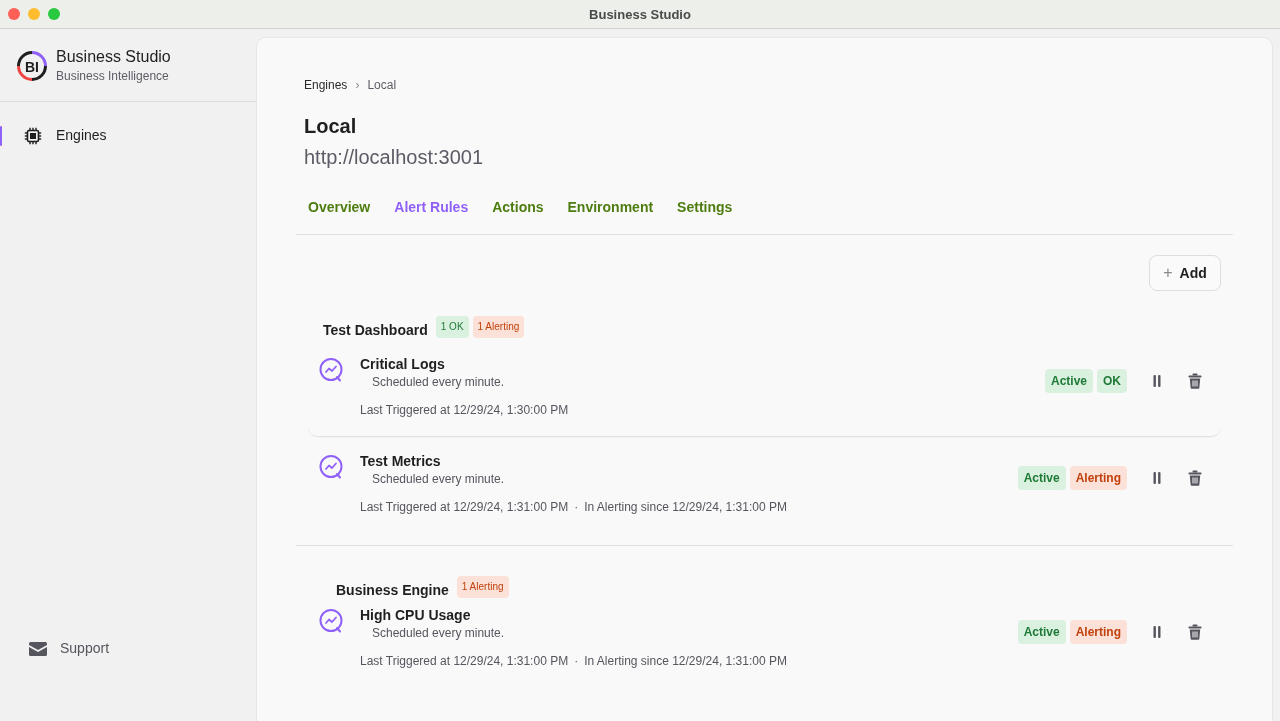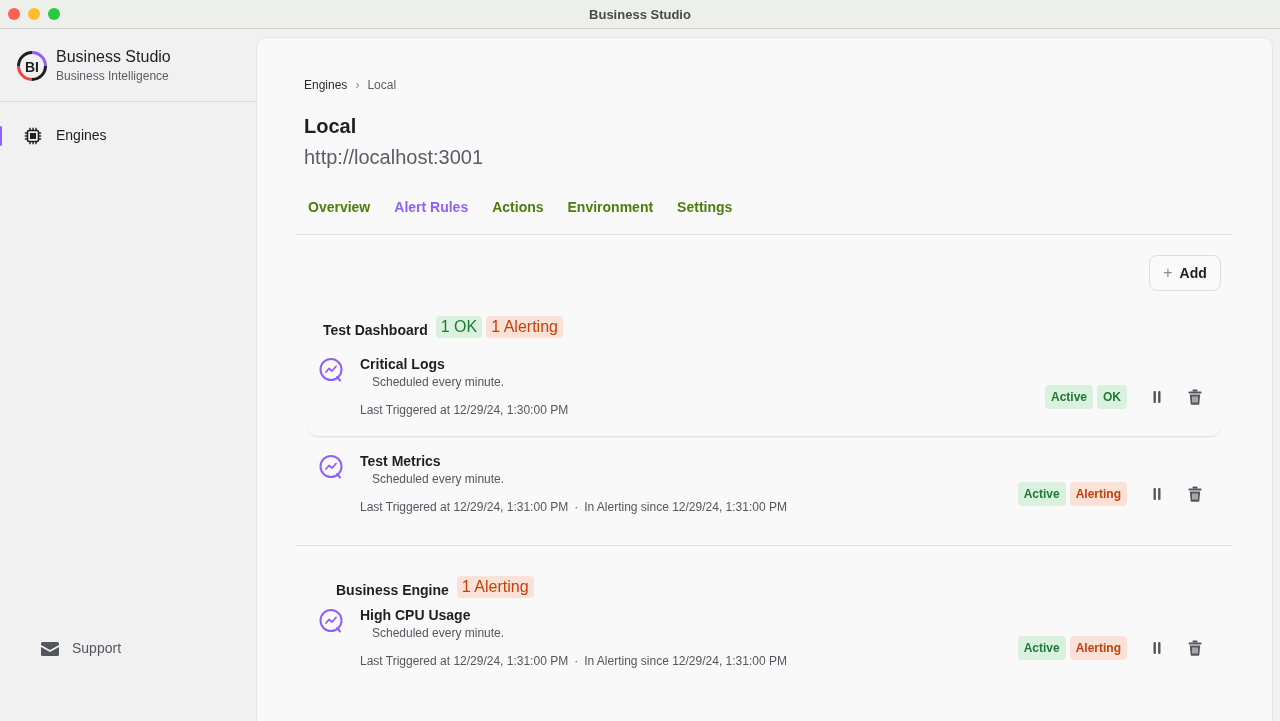--- a/index.html
+++ b/index.html
@@ -34,21 +34,21 @@
   .brand-name { font-size: 16px; color: #1f1f1f; line-height: 20px; }
   .brand-sub { font-size: 12px; color: #5c5c66; line-height: 16px; margin-top: 1px; }
   .sidebar-divider { position: absolute; left: 0; top: 71px; width: 256px; height: 1px; background: #dcdcdc; }
   .nav-item {
     position: absolute; left: 0; top: 92px; width: 256px; height: 28px;
     display: flex; align-items: center;
   }
   .nav-indicator { position: absolute; left: 0; top: 4px; width: 2px; height: 20px; background: #9061f9; border-radius: 1px; }
   .nav-icon { position: absolute; left: 24px; top: 5px; width: 18px; height: 18px; }
   .nav-label { position: absolute; left: 56px; top: 5px; font-size: 14px; color: #1f1f1f; }
-  .footer-item { position: absolute; left: 16px; width: 256px; height: 24px; }
+  .footer-item { position: absolute; left: 4px; width: 256px; height: 24px; }
   .footer-item .f-icon { position: absolute; left: 24px; top: 3px; width: 20px; height: 18px; }
   .footer-item .f-label { position: absolute; left: 56px; top: 3px; font-size: 14px; color: #55555e; }
 
   .main {
     position: absolute; left: 256px; top: 37px; width: 1017px; height: 700px;
     background: #f9f9f9;
     border: 1px solid #e6e6e6;
     border-radius: 10px;
   }
   .breadcrumb { position: absolute; left: 47px; top: 40px; font-size: 12px; display: flex; align-items: center; }
@@ -67,37 +67,37 @@
     position: absolute; left: 892px; top: 217px; width: 72px; height: 36px;
     border: 1px solid #dedede; border-radius: 8px; background: #fafafa;
     display: flex; align-items: center; justify-content: center; cursor: pointer;
   }
   .add-plus { color: #8a8a8a; font-size: 16px; margin-right: 7px; line-height: 1; }
   .add-label { font-size: 14px; font-weight: bold; color: #1f1f1f; }
 
   .group-header { position: absolute; left: 51px; display: flex; align-items: flex-end; margin-left: 15px; }
   .group-title { font-size: 14px; font-weight: bold; color: #1f1f1f; margin-right: 8px; }
   .badge {
-    font-size: 16px; padding: 4px 5px; border-radius: 4px; margin-right: 4px; line-height: 14px;
+    font-size: 10px; padding: 4px 5px; border-radius: 4px; margin-right: 4px; line-height: 14px;
     display: inline-block;
   }
   .badge-ok { background: #dbf1e0; color: #1e7a36; }
   .badge-alert { background: #fbe1d8; color: #c2410c; }
 
   .rule { position: absolute; left: 51px; width: 913px; }
   .rule.card {
     border-bottom: 1px solid #e3e3e3; border-radius: 0 0 10px 10px;
     box-shadow: 0 1px 1px rgba(0,0,0,0.03);
   }
   .rule-icon { position: absolute; left: 10px; top: 10px; width: 26px; height: 26px; }
   .rule-name { position: absolute; left: 52px; top: 9px; font-size: 14px; font-weight: bold; color: #1f1f1f; }
   .rule-sched { position: absolute; left: 64px; top: 28px; font-size: 12px; color: #55555e; }
   .rule-meta { position: absolute; left: 52px; top: 56px; font-size: 12px; color: #55555e; white-space: nowrap; }
   .rule-meta .dot { margin: 0 6px; }
-  .rule-status { position: absolute; right: 0; top: 38px; display: flex; align-items: center; }
+  .rule-status { position: absolute; right: 0; top: 22px; display: flex; align-items: center; }
   .rule-status .badge { font-weight: bold; font-size: 12px; padding: 5px 6px; }
   .icon-btn { width: 20px; height: 20px; display: flex; align-items: center; justify-content: center; cursor: pointer; }
   .pause-btn { margin-left: 16px; }
   .delete-btn { margin-left: 18px; margin-right: 16px; }
 
   .section-divider { position: absolute; left: 39px; width: 937px; height: 1px; background: #e1e1e1; }
 </style>
 </head>
 <body>
 

